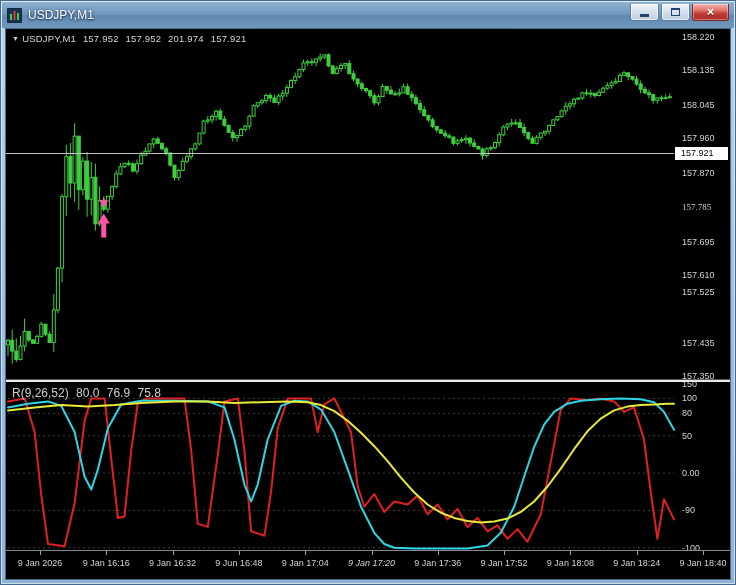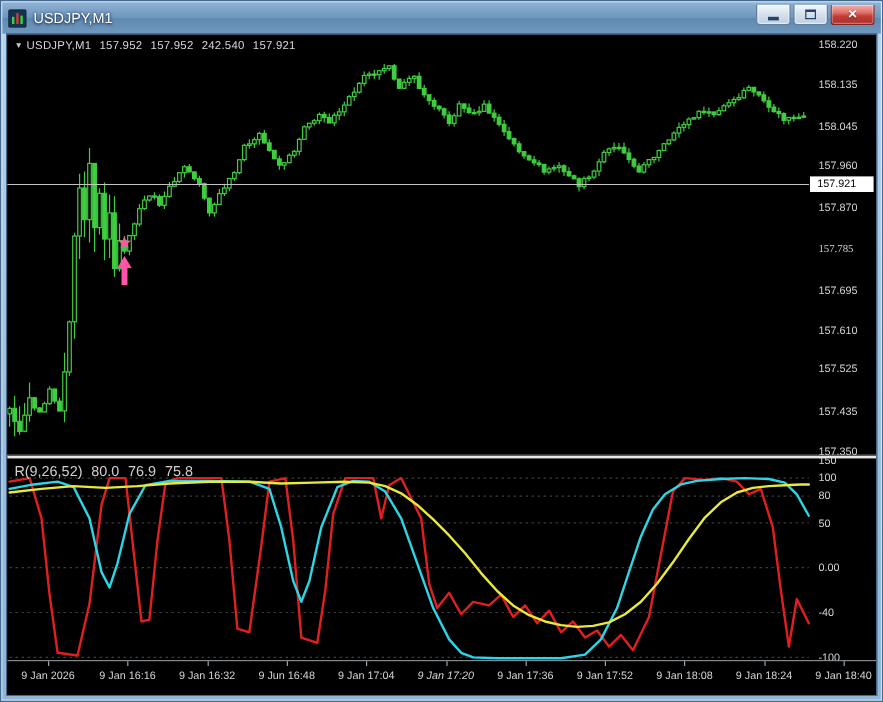--- a/index.html
+++ b/index.html
@@ -429,35 +429,35 @@
         <rect x="662.3" y="67.7" width="3" height="1.0" fill="#000000" stroke="#3fce3f" stroke-width="1"></rect>
         <line x1="0" y1="124.5" x2="668" y2="124.5" stroke="#c4c4c4" stroke-width="1" shape-rendering="crispEdges"></line>
         <polygon points="97.7,167.6 99.1,171.5 103.3,171.6 100.0,174.1 101.1,178.1 97.7,175.8 94.3,178.1 95.5,174.1 92.2,171.6 96.3,171.5" fill="#ff54a8"></polygon>
         <path d="M 97.7375 184.39655172413435 L 103.7375 194.39655172413435 L 100.2375 194.39655172413435 L 100.2375 208.39655172413435 L 95.2375 208.39655172413435 L 95.2375 194.39655172413435 L 91.7375 194.39655172413435 Z" fill="#ff54a8"></path>
       </svg>
 
     <div class="ohlc-header">
       <span class="dd">▼</span><span>USDJPY,M1</span>
       <span>157.952</span>
       <span>157.952</span>
-      <span>242.540</span>
+      <span>201.974</span>
       <span>157.921</span>
     </div>
 
     <div id="price-axis" class="price-axis">
       <div id="price-badge" class="price-badge" style="top: 118px;">157.921</div>
     <div class="axis-label" style="top: 3px;">158.220</div>
         <div class="axis-label" style="top: 36.1207px;">158.135</div>
         <div class="axis-label" style="top: 71.1897px;">158.045</div>
         <div class="axis-label" style="top: 104.31px;">157.960</div>
         <div class="axis-label" style="top: 139.379px;">157.870</div>
         <div class="axis-label" style="top: 173px; font-family: Liberation Serif, serif;">157.785</div>
         <div class="axis-label" style="top: 207.569px;">157.695</div>
         <div class="axis-label" style="top: 240.69px;">157.610</div>
-        <div class="axis-label" style="top: 273px;">157.525</div>
+        <div class="axis-label" style="top: 258px;">157.525</div>
         <div class="axis-label" style="top: 308.879px;">157.435</div>
         <div class="axis-label" style="top: 342px;">157.350</div>
       </div>
 
     <div class="separator"></div>
 
     <svg id="ind-svg" width="670" height="168">
         <line x1="2" y1="16.4" x2="668" y2="16.4" stroke="#3c3c3c" stroke-width="1" stroke-dasharray="2,3"></line>
         <line x1="2" y1="31.4" x2="668" y2="31.4" stroke="#3c3c3c" stroke-width="1" stroke-dasharray="2,3"></line>
         <line x1="2" y1="53.8" x2="668" y2="53.8" stroke="#3c3c3c" stroke-width="1" stroke-dasharray="2,3"></line>
@@ -475,21 +475,21 @@
       <span>76.9</span>
       <span>75.8</span>
     </div>
 
     <div id="ind-axis" class="ind-axis">
         <div class="axis-label" style="top: -3.50667px;">150</div>
         <div class="axis-label" style="top: 11.4267px;">100</div>
         <div class="axis-label" style="top: 26.36px;">80</div>
         <div class="axis-label" style="top: 48.76px;">50</div>
         <div class="axis-label" style="top: 86.0933px;">0.00</div>
-        <div class="axis-label" style="top: 123.427px;">-40</div>
+        <div class="axis-label" style="top: 123.427px;">-90</div>
         <div class="axis-label" style="top: 160.76px;">-100</div>
       </div>
 
     <div id="time-axis" class="time-axis">
         <div class="tick" style="left: 34px;"></div>
         <div class="time-label" style="left: 34px;">9 Jan 2026</div>
         <div class="tick" style="left: 100.3px;"></div>
         <div class="time-label" style="left: 100.3px;">9 Jan 16:16</div>
         <div class="tick" style="left: 166.6px;"></div>
         <div class="time-label" style="left: 166.6px;">9 Jan 16:32</div>

